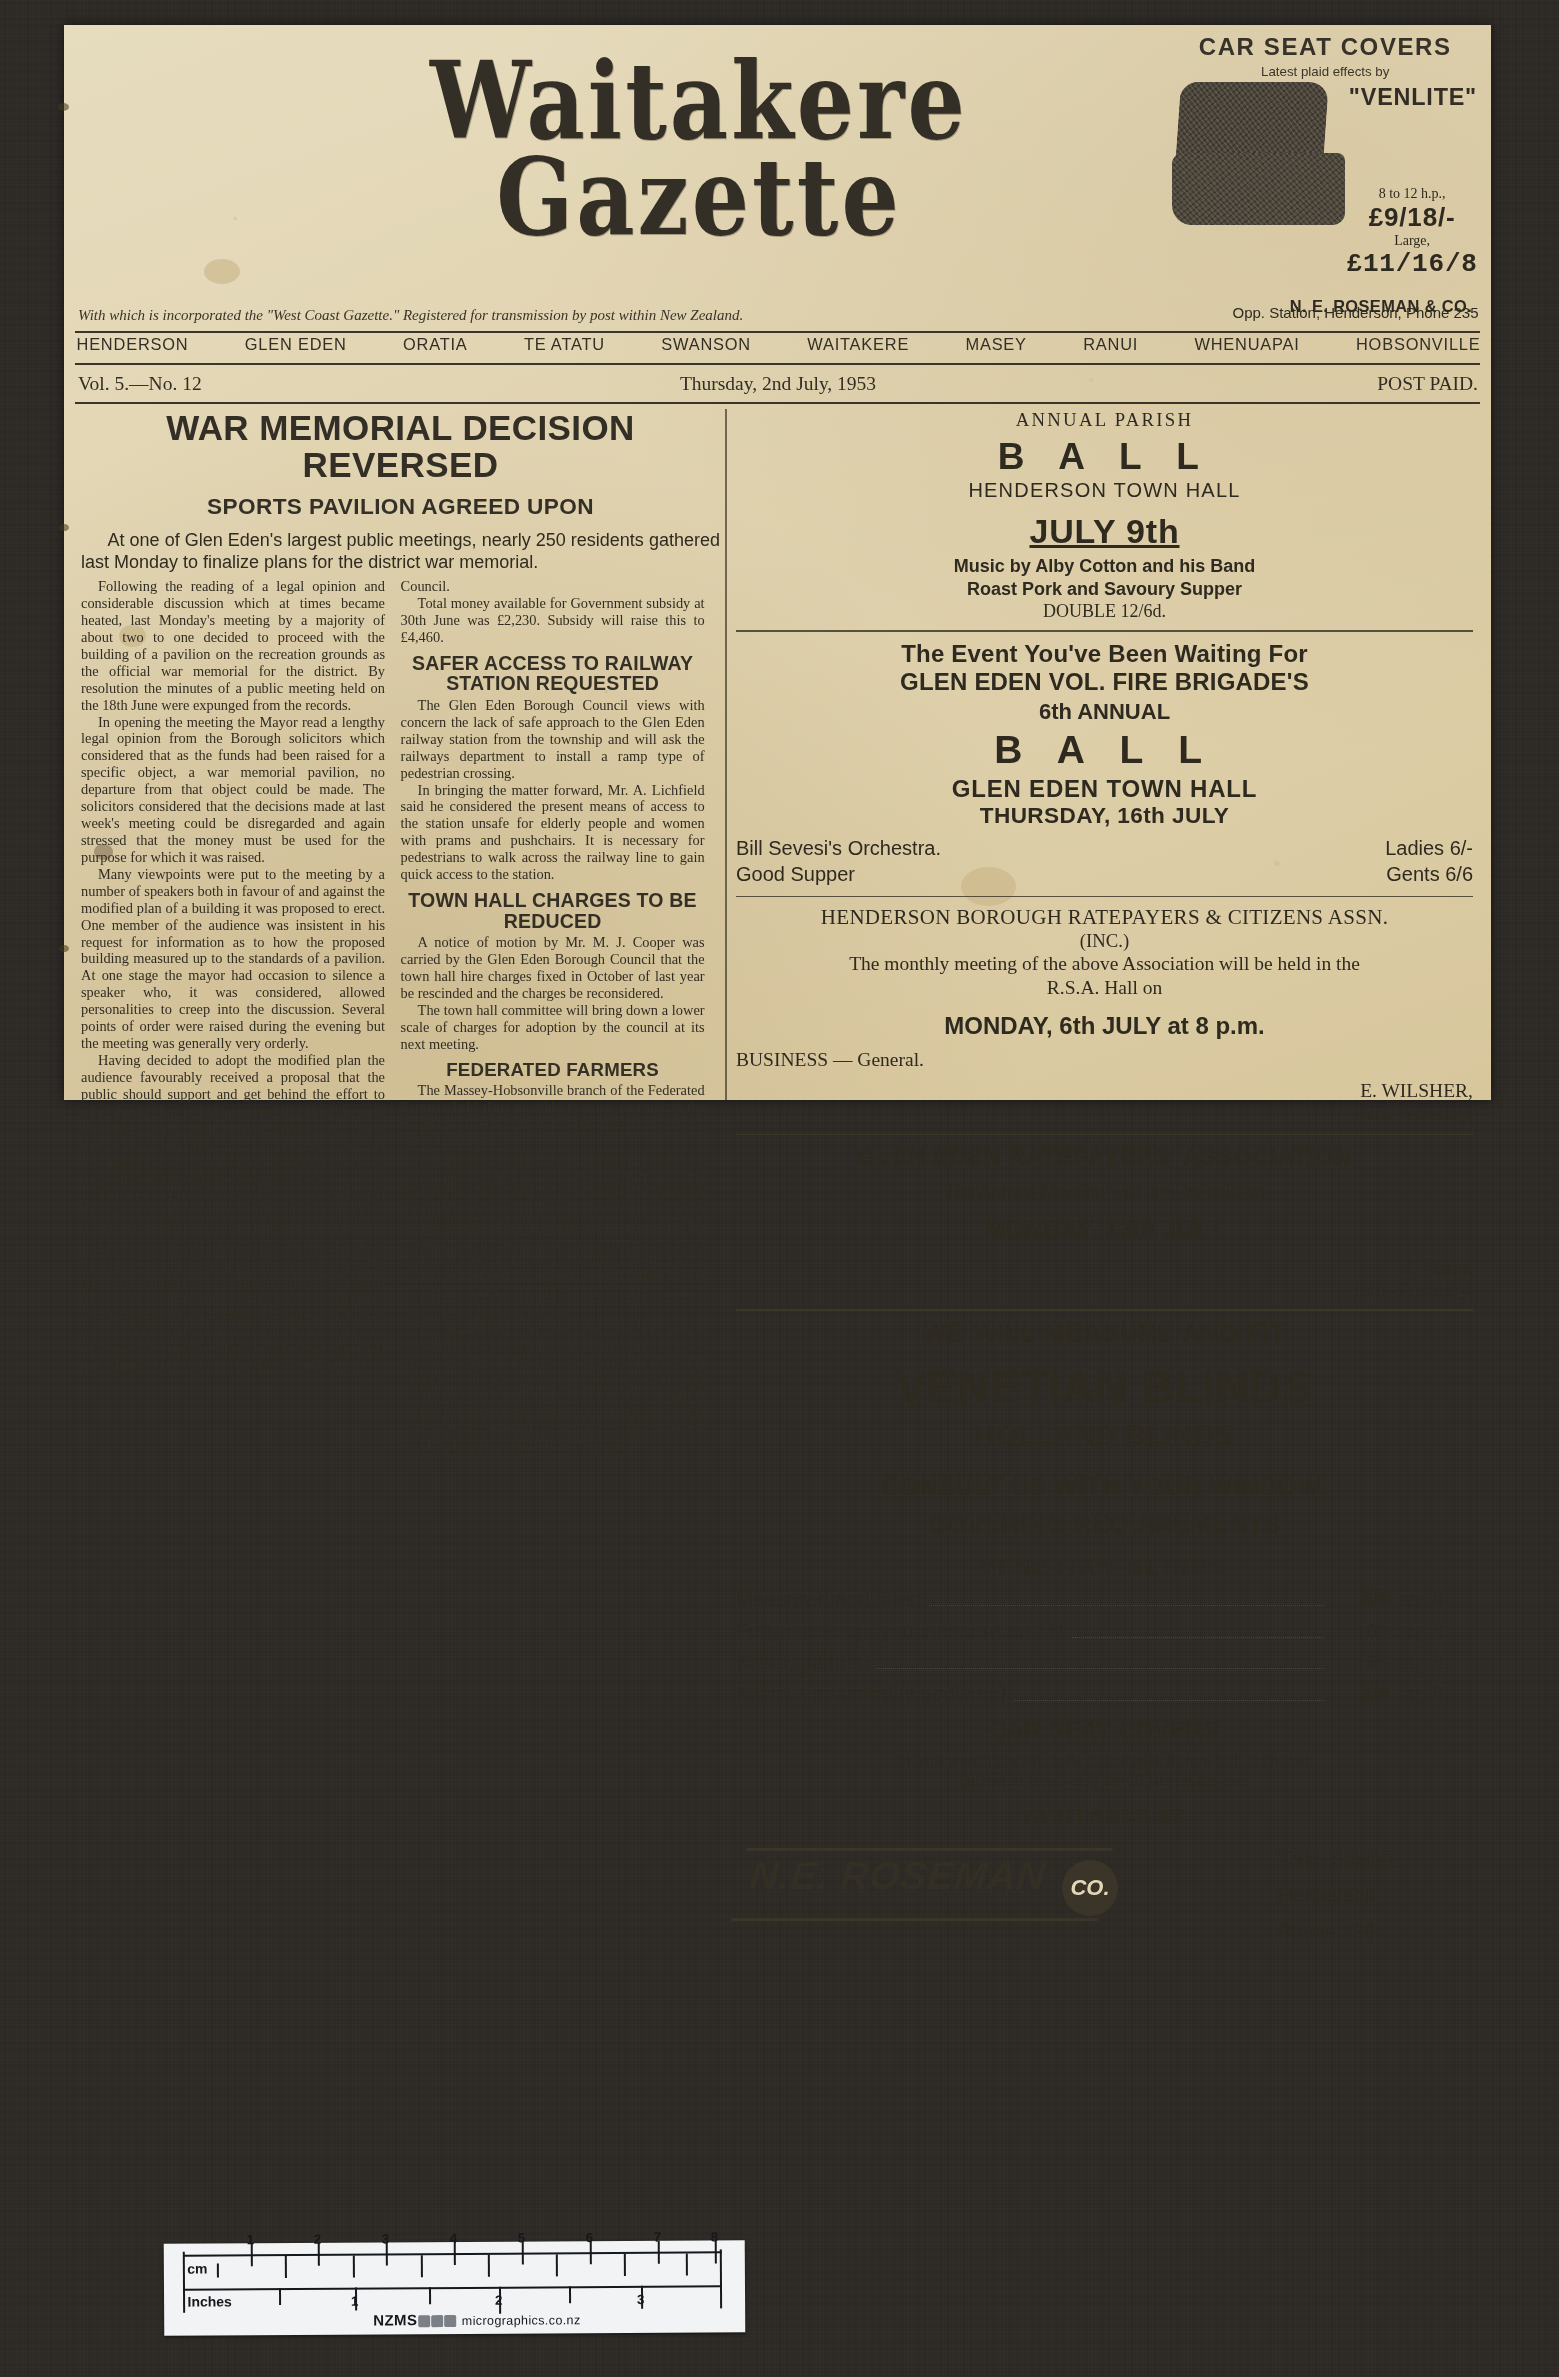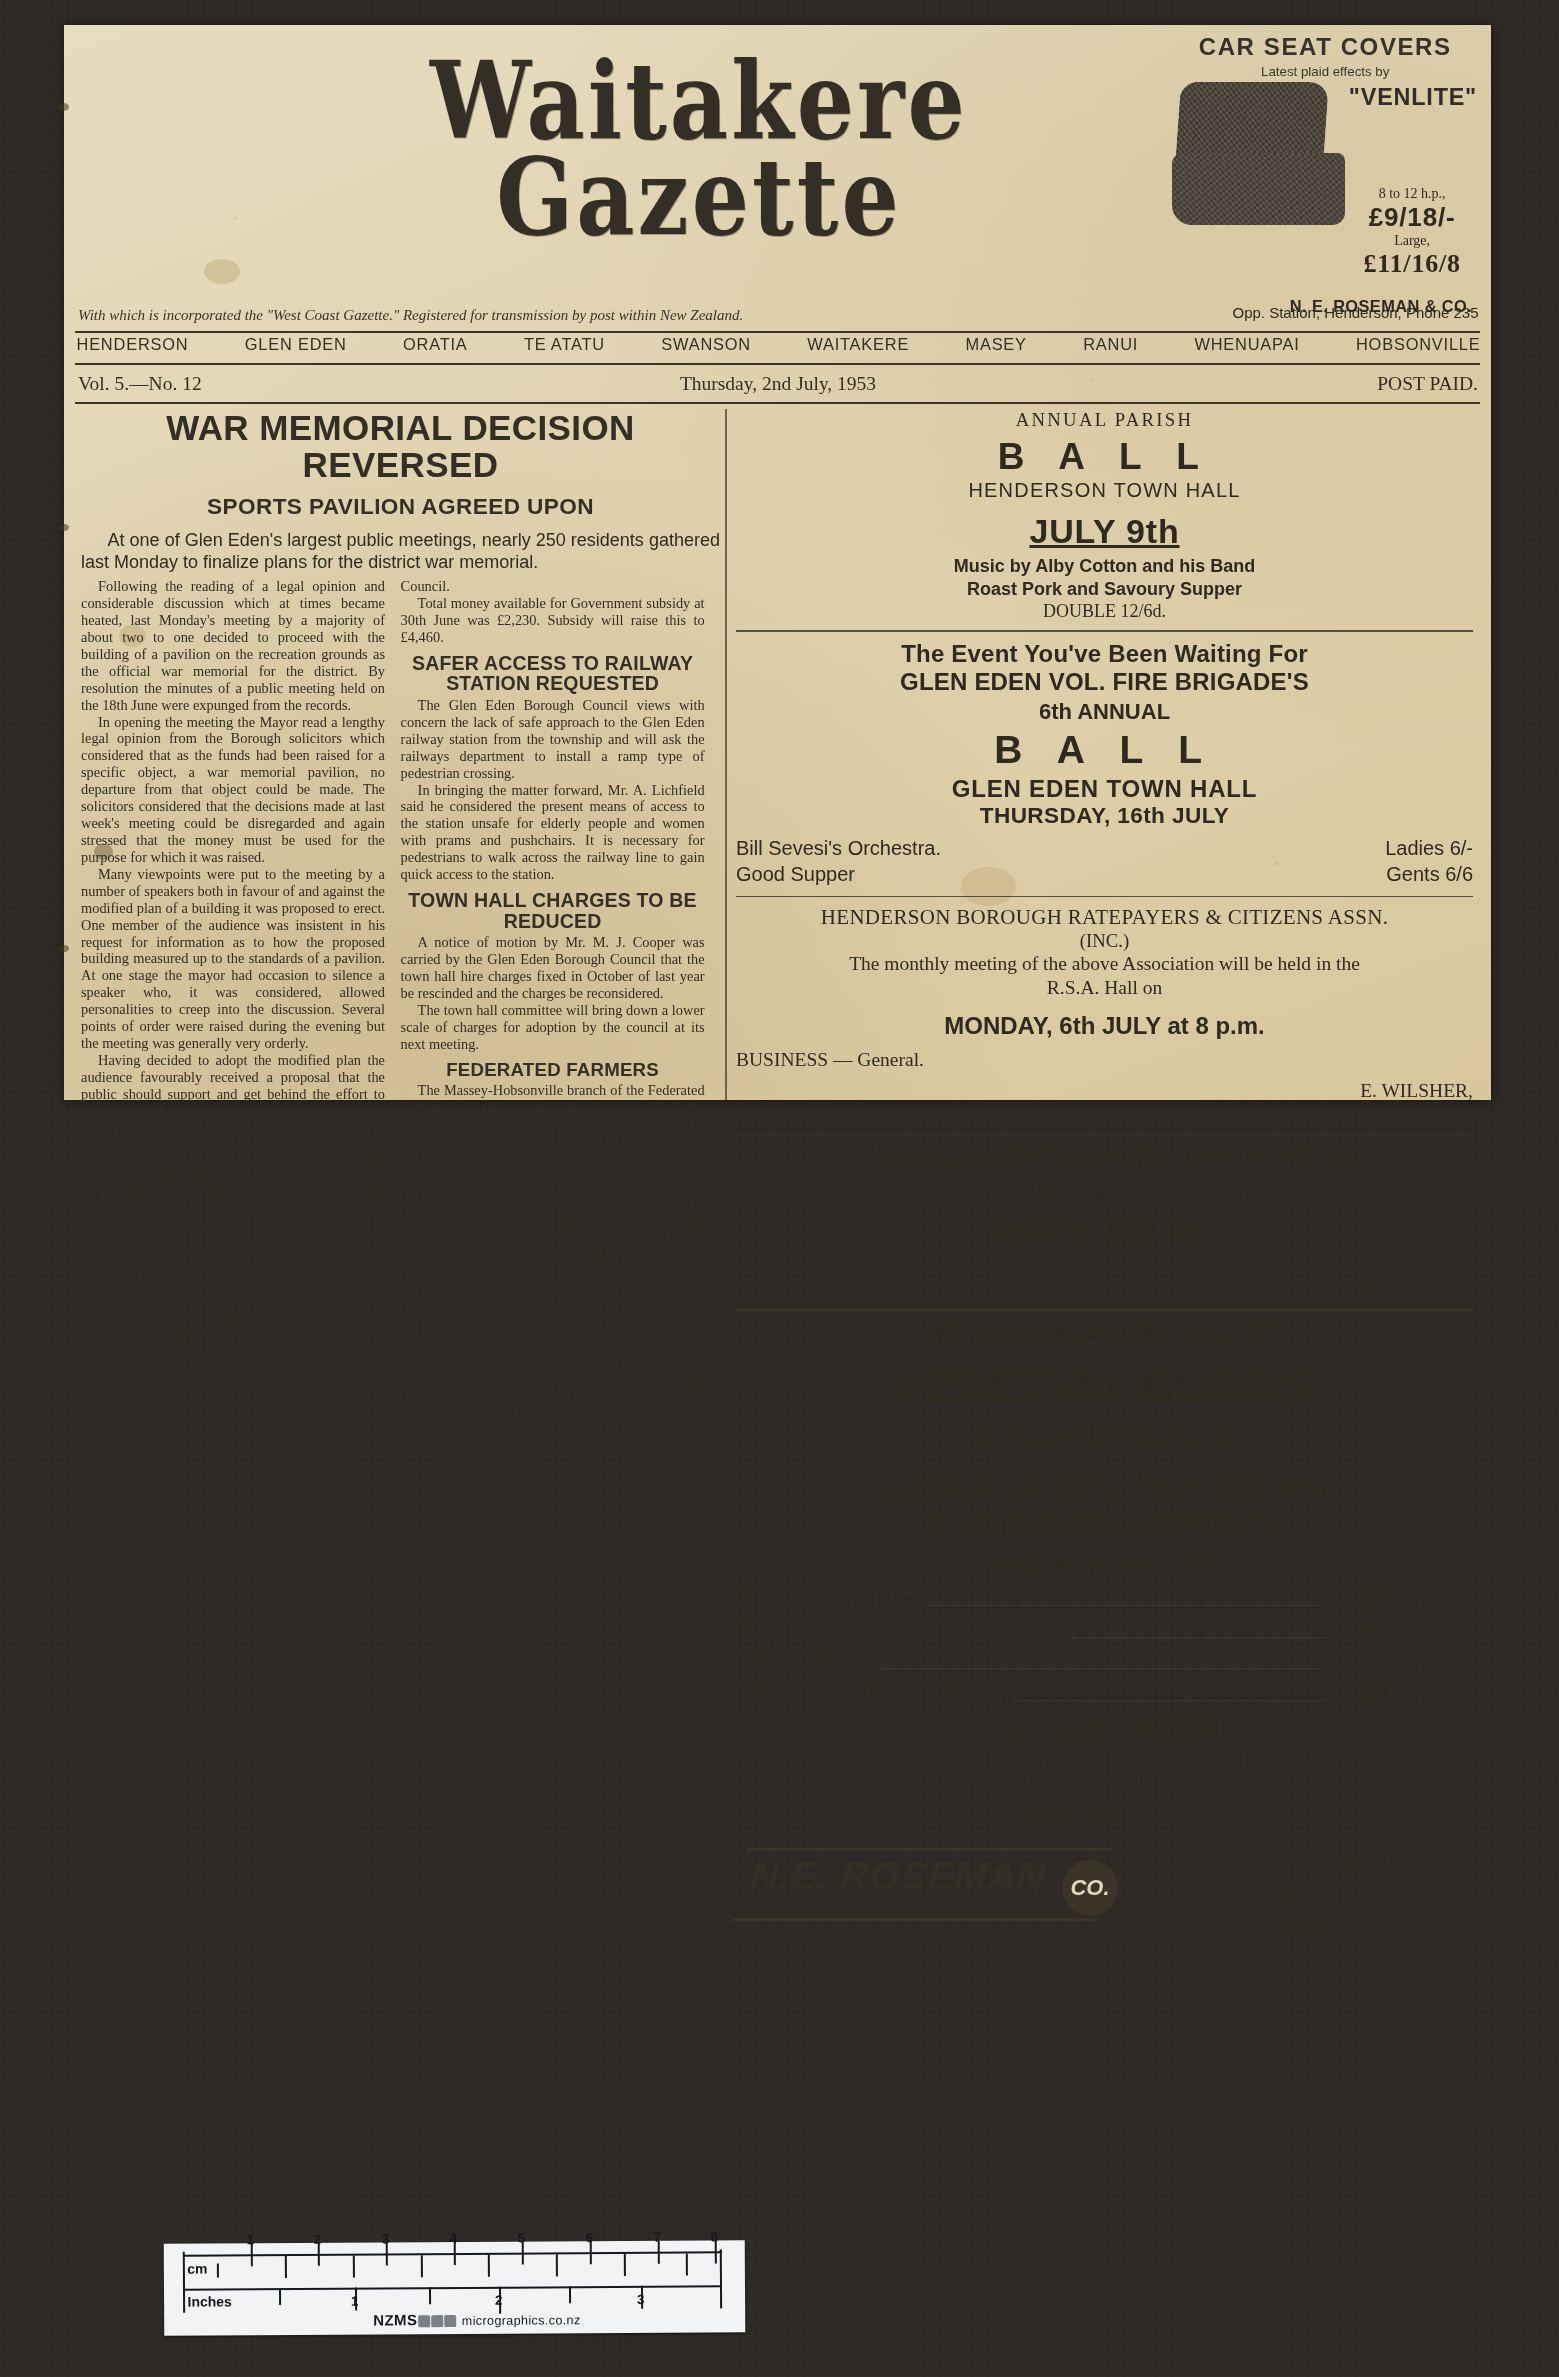--- a/index.html
+++ b/index.html
@@ -87,21 +87,21 @@
     background:
       repeating-linear-gradient(48deg, rgba(255,255,255,.09) 0 1.6px, transparent 1.6px 3.9px),
       repeating-linear-gradient(-40deg, rgba(0,0,0,.22) 0 1.6px, transparent 1.6px 4.7px),
       #4d463a;
     border-radius:11px 7.8px 12.5px 20px;
   }
   .csc-price{position:absolute;right:3.1px;top:153px;width:136px;text-align:center;}
   .csc-hp{font-family:"Liberation Serif",serif;font-size:14px;}
   .csc-p1{font-family:"Liberation Sans",sans-serif;font-weight:bold;font-size:26px;letter-spacing:0.8px;}
   .csc-lg{font-family:"Liberation Serif",serif;font-size:14px;}
-  .csc-p2{font-family:Liberation Serif, serif;font-weight:bold;font-size:26px;letter-spacing:0.8px;}
+  .csc-p2{font-family:Liberation Mono, monospace;font-weight:bold;font-size:26px;letter-spacing:0.8px;}
   .csc-co{position:absolute;right:11px;top:264px;font-family:"Liberation Sans",sans-serif;
     font-weight:bold;font-size:16.4px;letter-spacing:0.4px;white-space:nowrap;}
   .csc-addr{position:absolute;right:4.7px;top:271px;font-family:"Liberation Sans",sans-serif;
     font-size:15px;white-space:nowrap;}
 
   
   .rule{position:absolute;background:#3a342a;}
   .towns{
     position:absolute;left:12.5px;top:310px;width:1404px;
     display:flex;justify-content:space-between;

